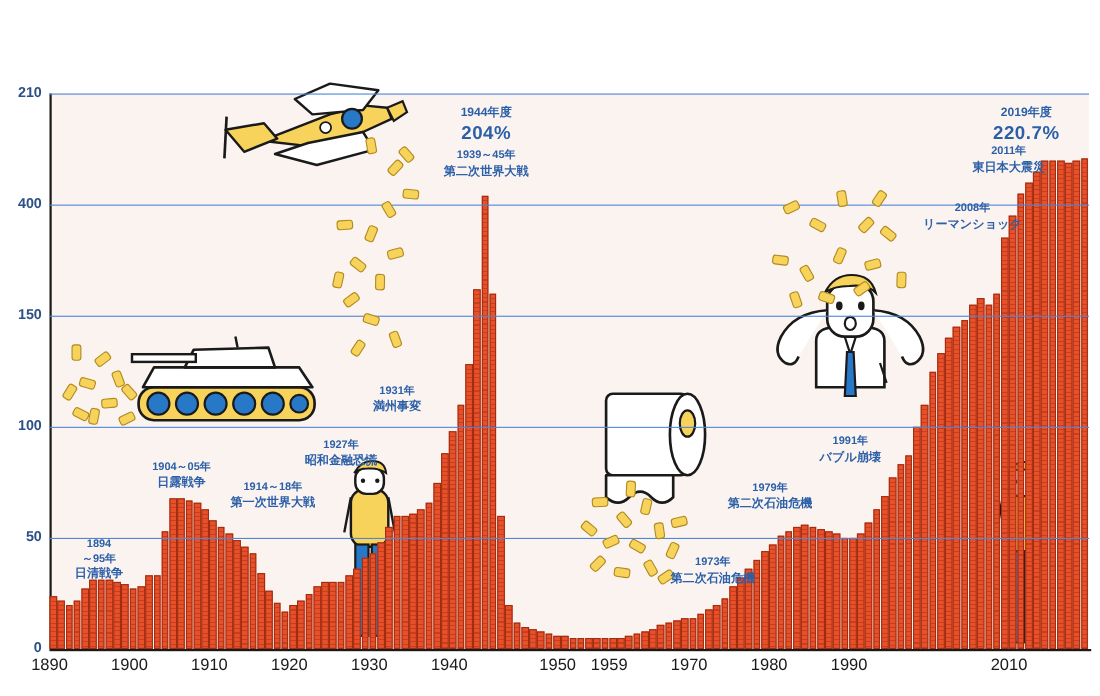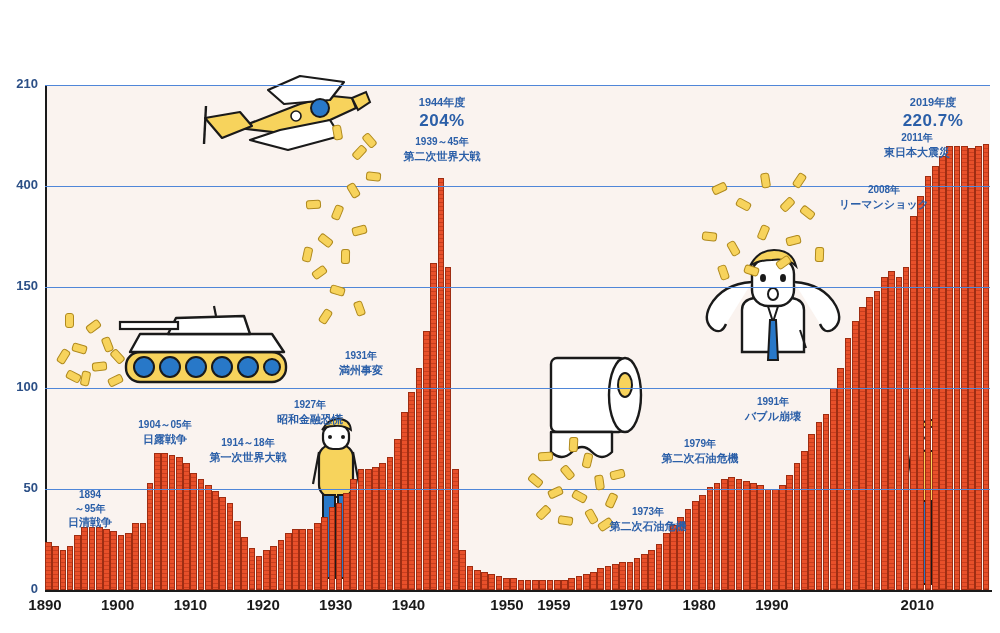--- a/index.html
+++ b/index.html
@@ -62,21 +62,21 @@
     width: 38px;
     text-align: right;
     font-size: 13px;
     color: #2b4f86;
     font-weight: bold;
   }
   .xtick {
     position: absolute;
     top: 596px;
     font-size: 15px;
-    font-weight: bold;
+    font-weight: normal;
     color: #1a1a1a;
     text-align: center;
     width: 60px;
     margin-left: -30px;
   }
   .bar {
     position: absolute;
     bottom: 0;
     background: #e8502a;
     background-image: repeating-linear-gradient(

